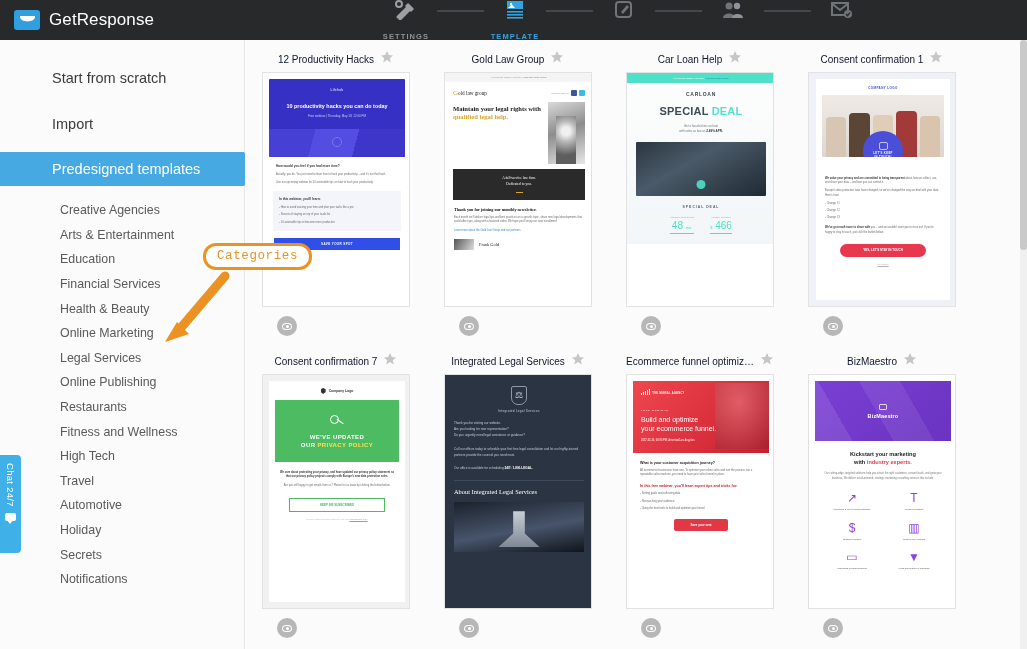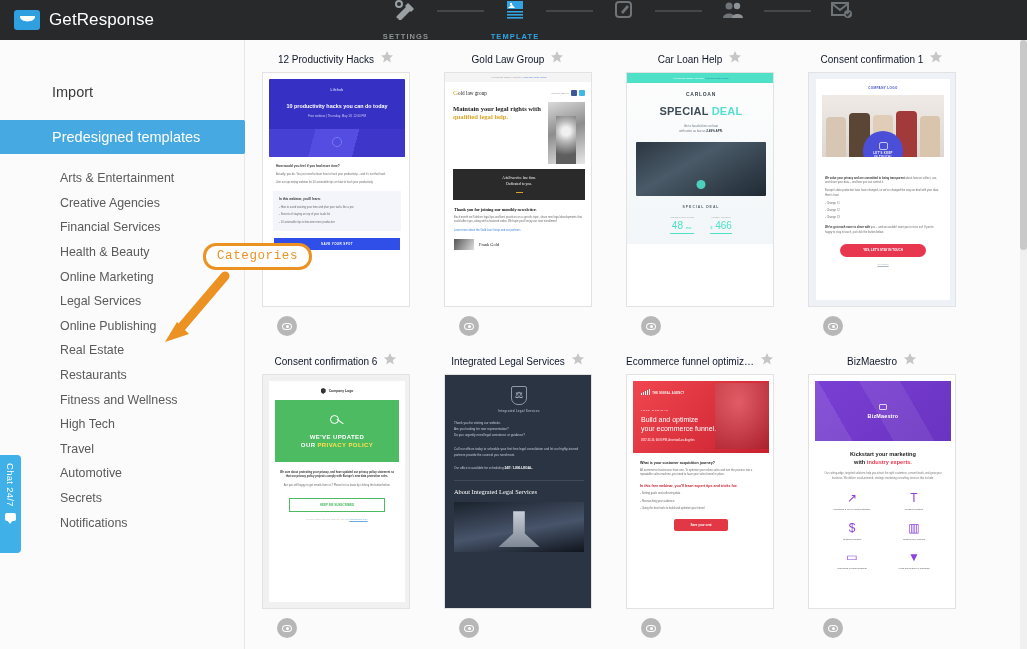--- a/index.html
+++ b/index.html
@@ -314,38 +314,40 @@
       </span>
       <span class="wlabel"></span>
     </div>
   </div>
 </div>
 
 <div class="page">
 
   <div class="sidebar">
     <div class="side-top">
+      <div class="side-main">Start from scratch</div>
       <div class="side-main" style="margin-top:14px">Import</div>
       <div class="side-main sel">Predesigned templates</div>
     </div>
 
     <div class="side-list">
+      <div class="side-item">Creative Agencies</div>
       <div class="side-item">Arts &amp; Entertainment</div>
-      <div class="side-item">Creative Agencies</div>
+      <div class="side-item">Education</div>
       <div class="side-item">Financial Services</div>
       <div class="side-item">Health &amp; Beauty</div>
       <div class="side-item">Online Marketing</div>
       <div class="side-item">Legal Services</div>
       <div class="side-item">Online Publishing</div>
-      <div class="side-item">Real Estate</div>
       <div class="side-item">Restaurants</div>
       <div class="side-item">Fitness and Wellness</div>
       <div class="side-item">High Tech</div>
       <div class="side-item">Travel</div>
       <div class="side-item">Automotive</div>
+      <div class="side-item">Holiday</div>
       <div class="side-item">Secrets</div>
       <div class="side-item">Notifications</div>
 
     </div>
 
   </div>
 
   <div class="chat-tab">
     <span class="txt">Chat 24/7</span>
     <span class="chat-bub"></span>
@@ -538,21 +540,21 @@
               <span class="eye-dot"></span>
             </span>
           </div>
       </div>
     </div>
 
     <div class="row" style="margin-top:6px">
 
       <div class="card">
         <div class="card-head">
-          <span class="card-title">Consent confirmation 6</span>
+          <span class="card-title">Consent confirmation 7</span>
           <span class="star">
             <svg width="14" height="14" viewBox="0 0 14 14">
                 <path d="M7 1 L8.8 5 L13 5.4 L9.8 8.2 L10.8 12.4 L7 10.1 L3.2 12.4 L4.2 8.2 L1 5.4 L5.2 5 Z" fill="#c6c6c6"></path>
               </svg>
           </span>
         </div>
         <div class="thumb">
           <div class="thumb-inner t5">
             <div class="t5-card">
               <div class="t5-logo">

